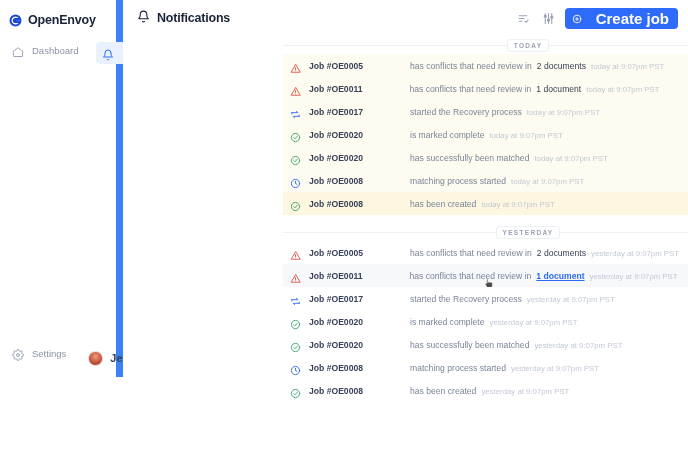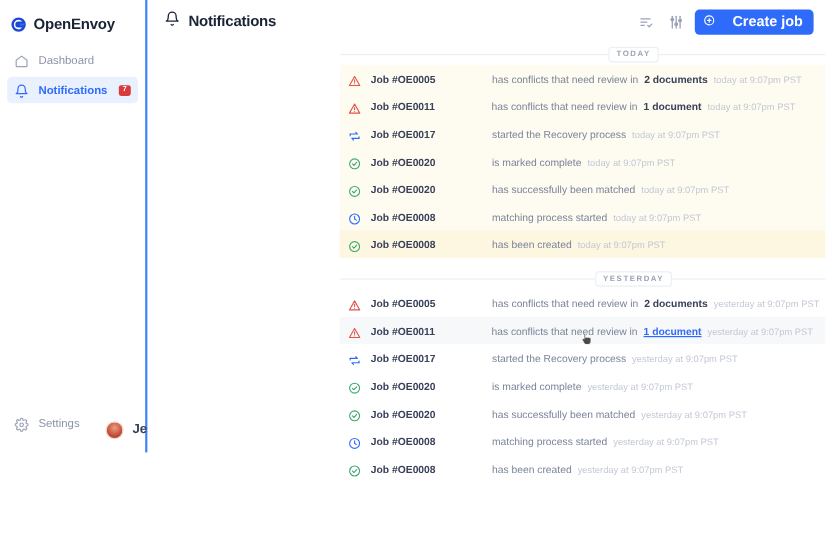--- a/index.html
+++ b/index.html
@@ -8,35 +8,35 @@
     font-family: "Liberation Sans", sans-serif;
     background: #ffffff;
     overflow: hidden;
   }
   .app { display: flex; width: 688px; height: 457px; }
 
   
   .sidebar {
     width: 123px; height: 377px;
     background: #ffffff;
-    border-right: 2px solid #3b82f6;
+    border-right: 7px solid #3b82f6;
     display: flex; flex-direction: column;
     flex: 0 0 123px;
     position: relative;
   }
   .logo-row {
     display: flex; align-items: center; gap: 5px;
     padding: 10px 0 0 8px; height: 30px;
   }
   .logo-mark { width: 15px; height: 15px; position: relative; flex: 0 0 15px; }
   .logo-text {
     font-size: 12.5px; font-weight: bold; color: #1b2336;
     letter-spacing: -0.2px; white-space: nowrap;
   }
-  .nav { margin-top: 9px; display: flex; flex-direction: column; }
+  .nav { margin-top: 9px; display: flex; flex-direction: row; }
   .nav-item {
     display: flex; align-items: center; gap: 8px;
     height: 22px; margin: 0 6px 0 6px; padding: 0 6px;
     border-radius: 4px; cursor: pointer; position: relative;
   }
   .nav-item + .nav-item { margin-top: 3px; }
   .nav-item .nv-icon { width: 12px; height: 12px; flex: 0 0 12px; display:block; }
   .nav-label { font-size: 9.5px; color: #8b93a7; white-space: nowrap; }
   .nav-item.active { background: #eaf1fe; }
   .nav-item.active .nav-label { color: #2f6bfa; font-weight: bold; }
@@ -73,21 +73,21 @@
   .topbar-title { font-size: 12.5px; font-weight: bold; color: #1b2336; letter-spacing: -0.2px; }
   .spacer { flex: 1 1 auto; }
   .icon-btn {
     width: 18px; height: 18px; display: flex; align-items: center; justify-content: center;
     cursor: pointer; border-radius: 3px;
   }
   .create-btn {
     background: #2f6bfa; color: #fff; border: none;
     height: 21px; padding: 0 9px 0 7px; border-radius: 4px;
     display: flex; align-items: center; gap: 14px;
-    font-size: 12px; font-weight: bold; cursor: pointer;
+    font-size: 15px; font-weight: bold; cursor: pointer;
     font-family: "Liberation Sans", sans-serif;
     white-space: nowrap;
   }
 
   
   .list-area { padding: 0; }
   .divider {
     display: flex; align-items: center; width: 490px; margin: 0 0 0 160px;
     height: 18px;
   }
@@ -110,21 +110,21 @@
   .row.read { background: #ffffff; }
   .row.read.hovered { background: #f7f8fa; }
   .row .ic { width: 11px; height: 11px; flex: 0 0 11px; display: block; }
   .row-text {
     font-size: 8.6px; color: #6b7governed; white-space: nowrap;
     display: flex; align-items: baseline; gap: 5px;
   }
   .row-text { color: #707a91; }
   .job-id { font-weight: bold; color: #39415a; }
   .msg { color: #7a8499; padding-left: 42px; }
-  .emph { font-weight: bold; color: #39415a; }
+  .emph { font-weight: normal; color: #39415a; }
   .emph-link { font-weight: bold; color: #2f6bfa; text-decoration: underline; }
   .time { color: #c2c8d4; font-size: 7.8px; margin-left: 0; }
 
   .cursor {
     position: absolute; width: 11px; height: 13px; pointer-events: none;
   }
 </style>
 </head>
 <body>
 

